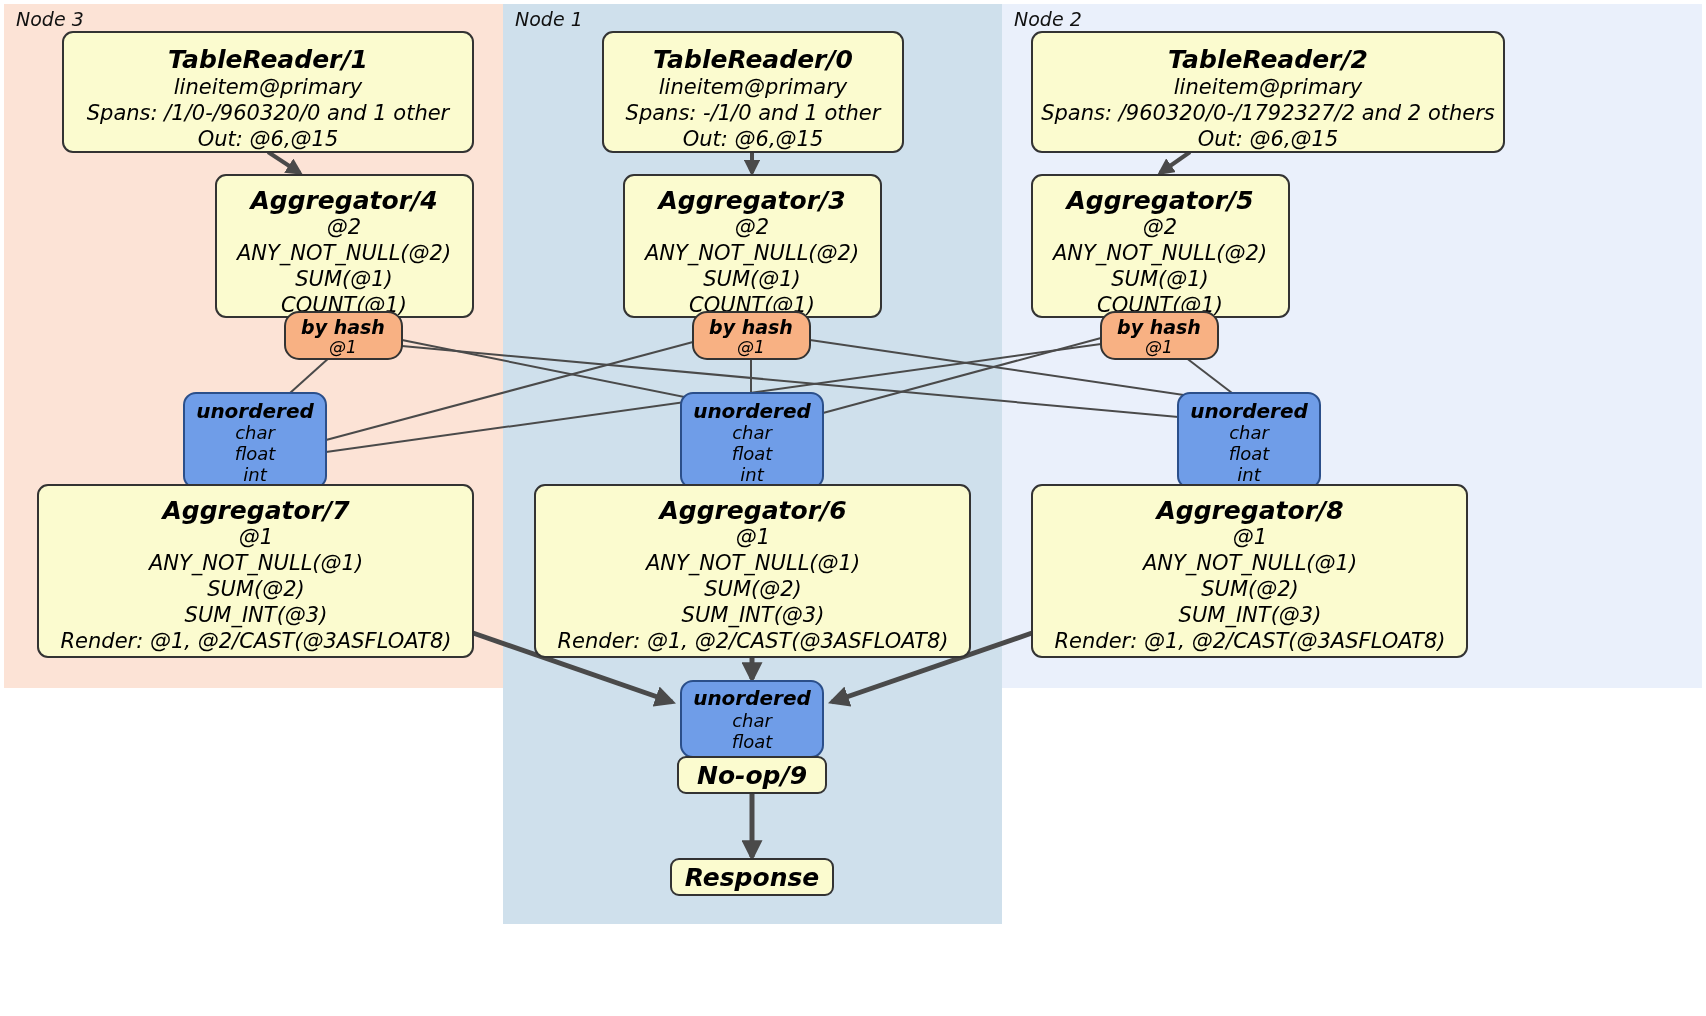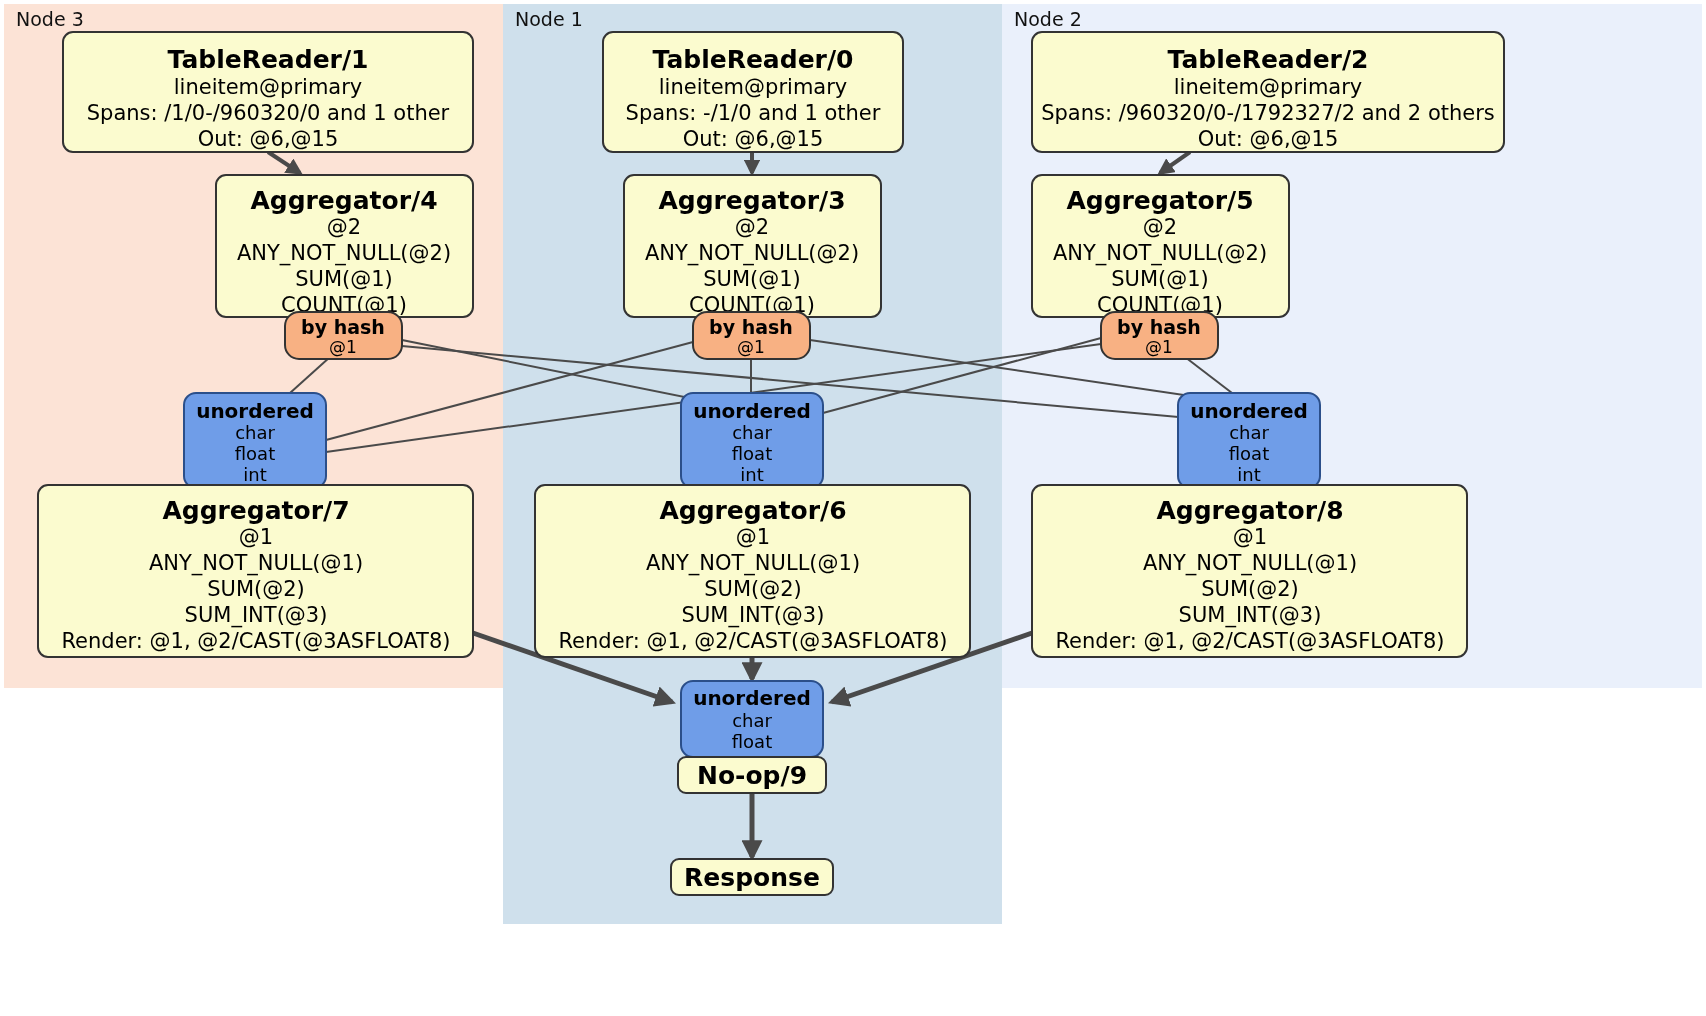--- a/index.html
+++ b/index.html
@@ -10,20 +10,21 @@
   body {
     width: 1706px;
     height: 1016px;
     font-family: "DejaVu Sans", "Liberation Sans", sans-serif;
     overflow: hidden;
   }
   #plan-root {
     position: relative;
     width: 1706px;
     height: 1016px;
+    font-style: italic;
   }
   svg#plan-svg {
     position: absolute;
     top: 0;
     left: 0;
     width: 1706px;
     height: 1016px;
   }
   .node-panel-label {
     font-size: 19px;

